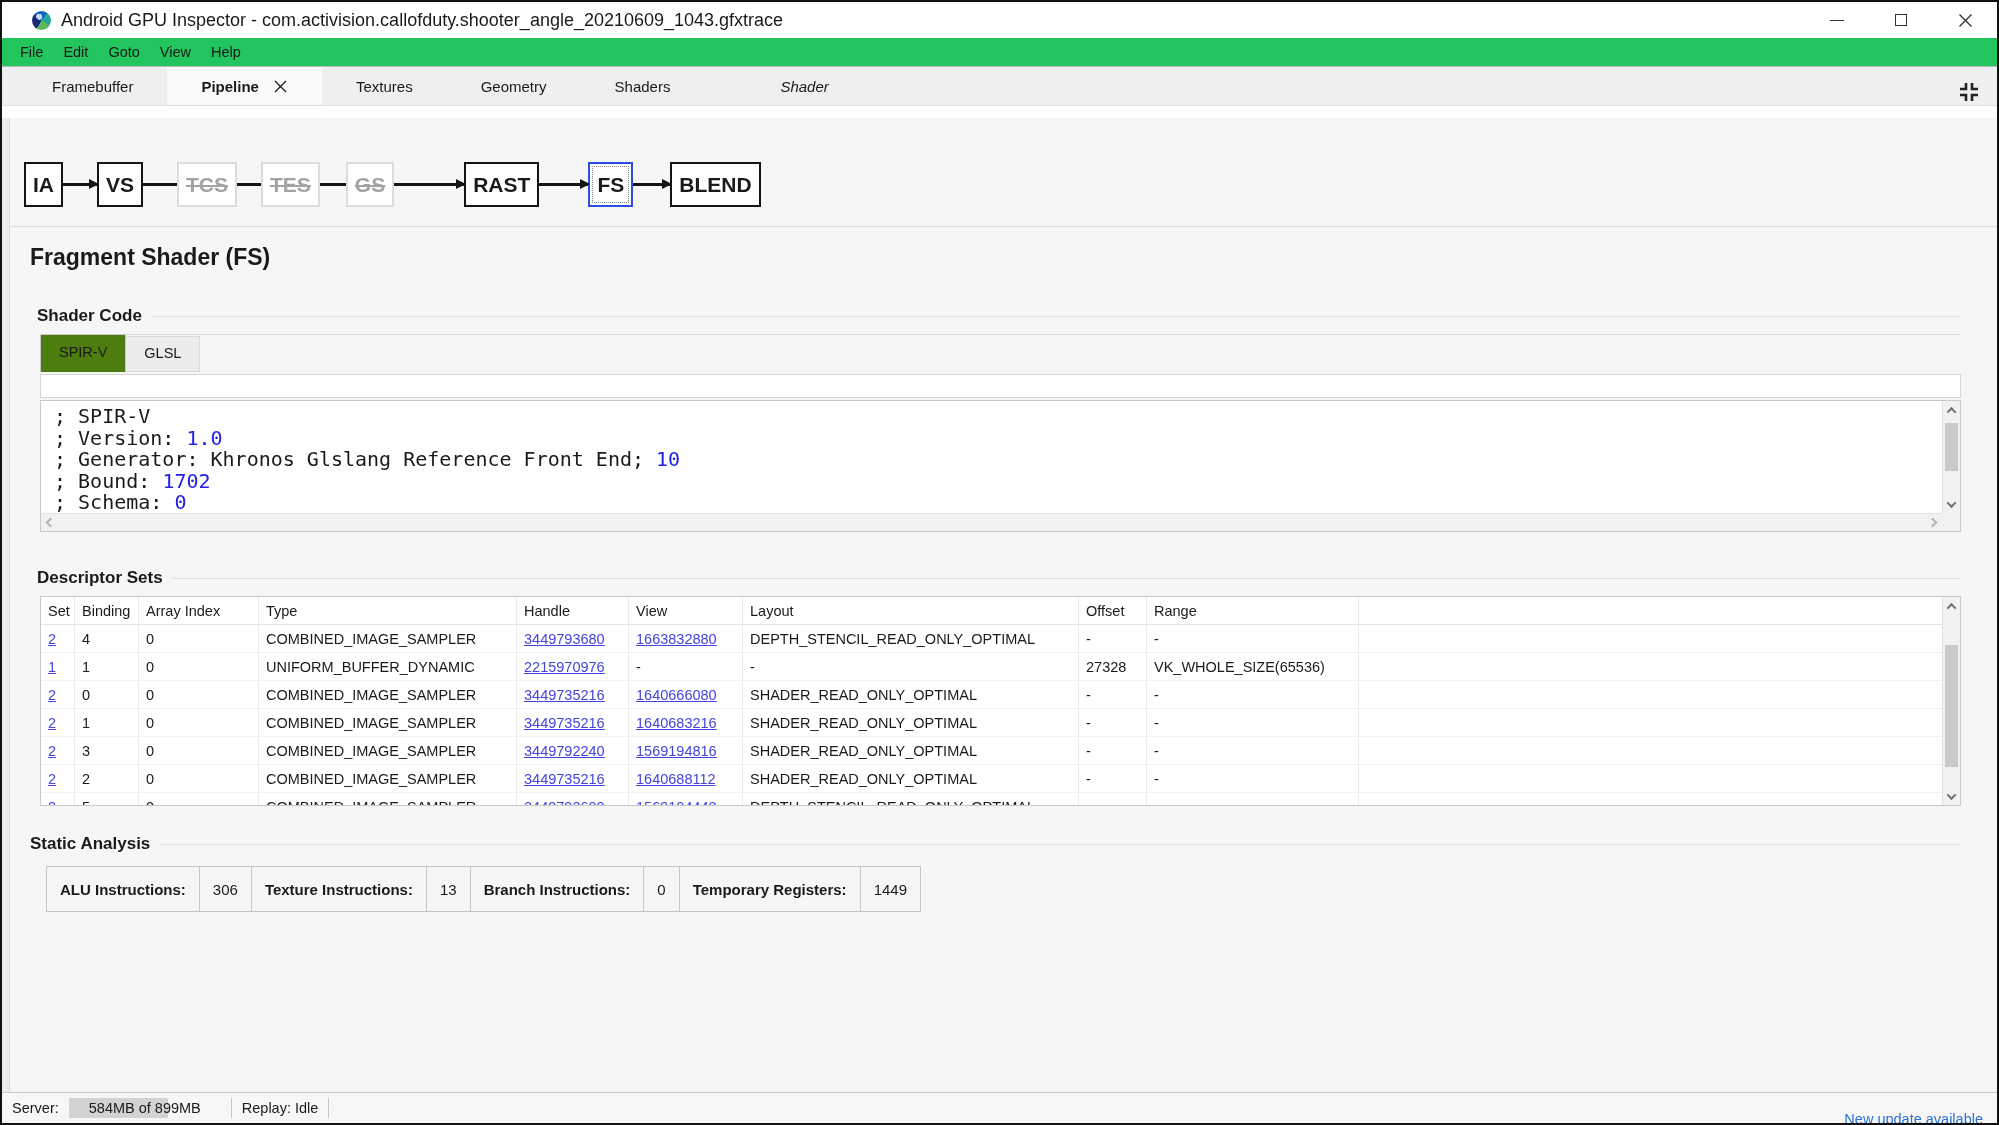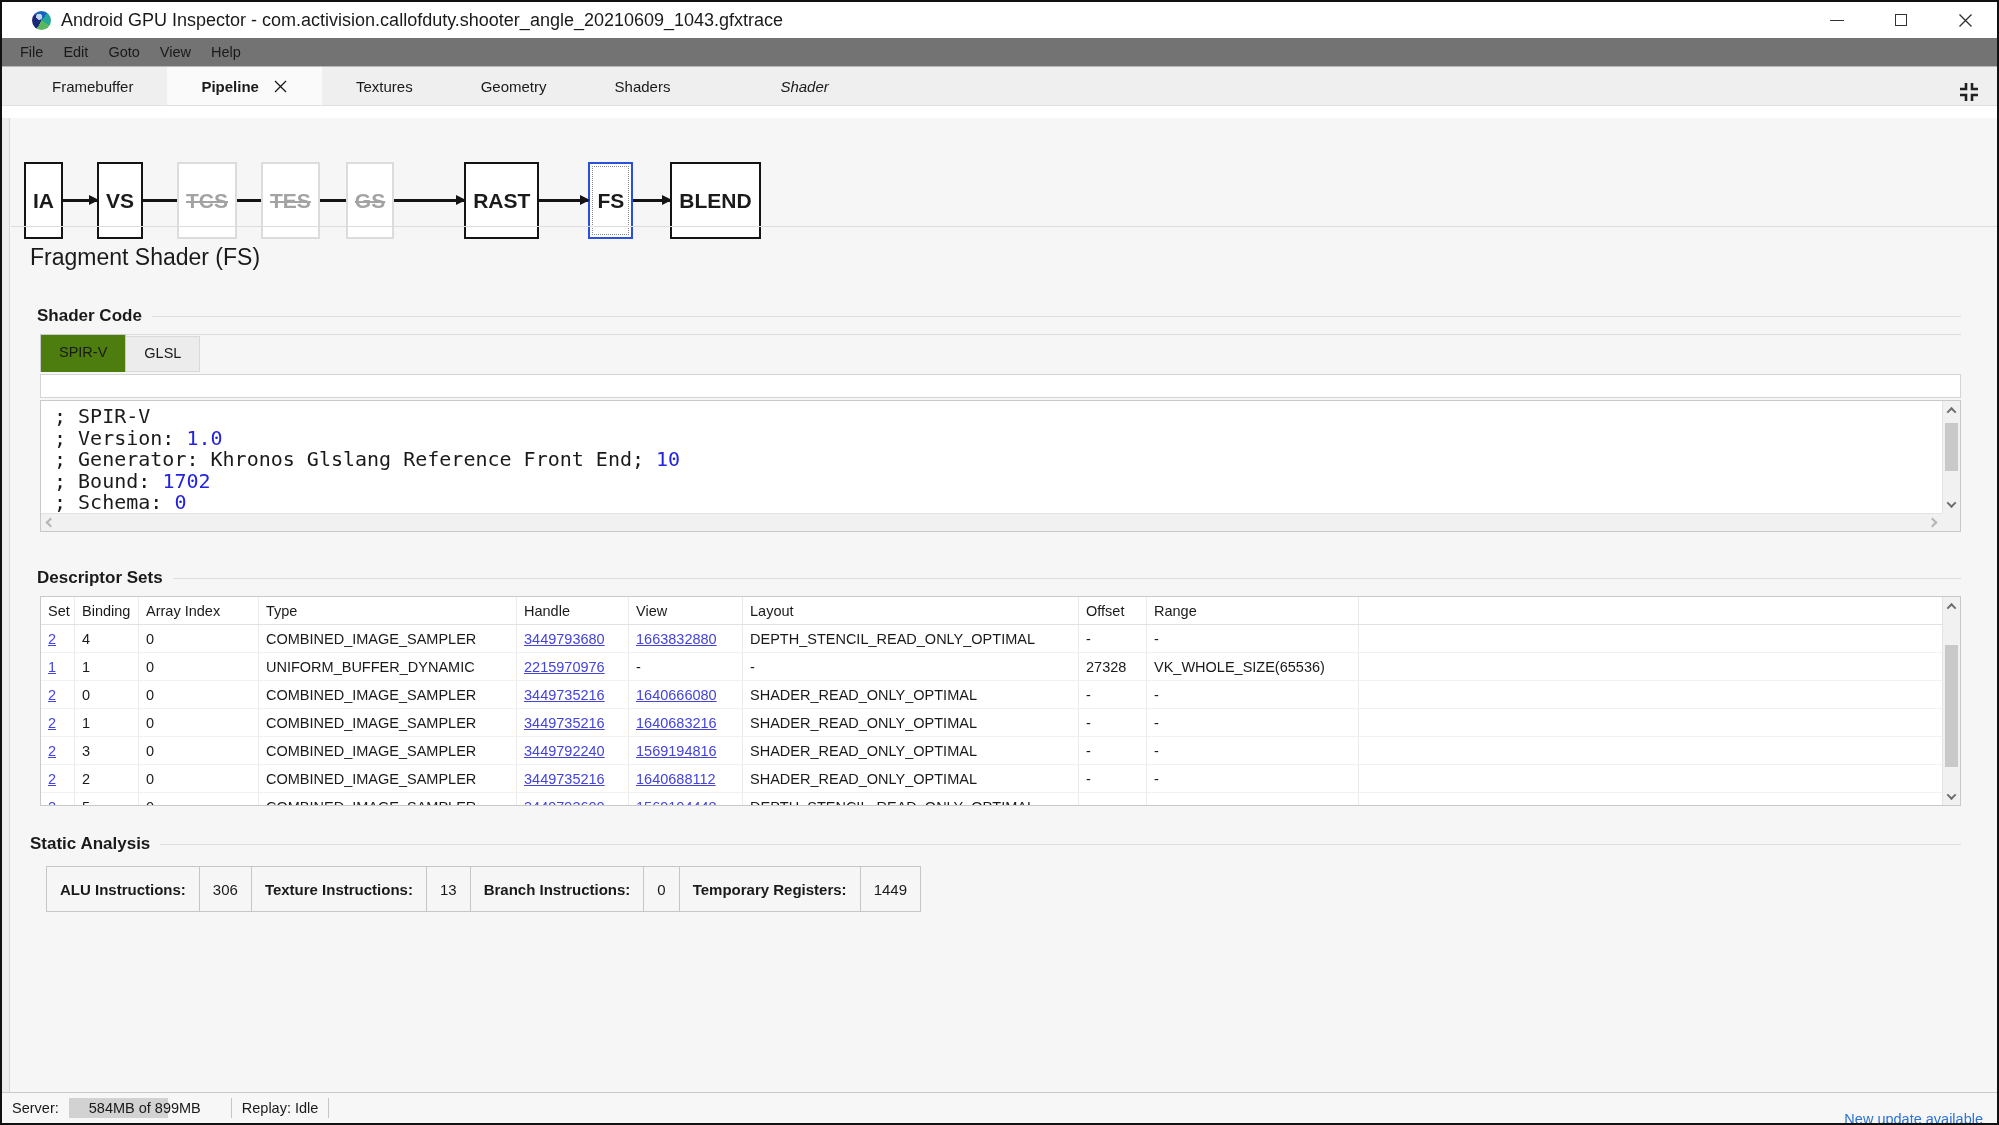--- a/index.html
+++ b/index.html
@@ -13,50 +13,50 @@
     background:
       radial-gradient(circle at 38% 30%, rgba(255,255,255,.75) 0 16%, rgba(255,255,255,0) 18%),
       conic-gradient(from 210deg, #1b2a78 0 28%, #1565c0 28% 52%, #26a69a 52% 76%, #59b85c 76% 100%); }
   .title-text { margin-left:10px; font-size:18px; }
   .win-controls { margin-left:auto; display:flex; height:100%; }
   .win-btn { width:64px; display:flex; align-items:center; justify-content:center; }
   .glyph-min { width:14px; height:0; border-top:1.6px solid #333; }
   .glyph-max { width:12px; height:12px; border:1.6px solid #333; }
 
   
-  .menubar { height:28px; display:flex; align-items:center; padding-left:8px; font-size:14.5px; background:#737373; }
+  .menubar { height:28px; display:flex; align-items:center; padding-left:8px; font-size:14.5px; background:#22c55e; }
   .menu-item { padding:3px 10px; }
 
   
   .tabstrip { height:40px; background:#efefef; border-top:1px solid #b9b9b9;
               border-bottom:1px solid #e0e0e0; display:flex; align-items:stretch;
               padding-left:16px; position:relative; }
   .tab { display:flex; align-items:center; gap:14px; padding:0 34px; font-size:15px; }
   .tab.active { background:#fafafa; font-weight:bold; }
   .tab.italic { font-style:italic; }
   .collapse-btn { position:absolute; right:16px; top:13px; width:24px; height:24px; }
 
   
   .content { position:absolute; top:116px; bottom:31px; left:0; right:0; background:#f6f6f6; }
   .gutter { position:absolute; left:0; top:0; bottom:0; width:8px; background:#ededed; border-right:1px solid #d8d8d8; }
 
   
   .stage-row { position:absolute; left:22px; top:44px; display:flex; align-items:center; }
   .stage { background:#fff; border:2px solid #141414; font-weight:bold; font-size:21px;
-           padding:26px 7px; line-height:1; flex:none; }
+           padding:10px 7px; line-height:1; flex:none; }
   .stage.disabled { border:2px solid #dcdcdc; color:#a3a3a3;
                     text-decoration:line-through; text-decoration-color:#a3a3a3; }
   .stage.selected { border-color:#2b50e0; outline:1px dotted #888; outline-offset:-5px; }
   .conn { height:2.5px; background:#141414; position:relative; flex:none; }
   .conn.arrow::after { content:""; position:absolute; right:-2px; top:-4.6px;
     border-top:5.6px solid transparent; border-bottom:5.6px solid transparent; border-left:10px solid #141414; }
 
   .hr-sep { position:absolute; left:9px; right:0; top:108px; border-top:1px solid #dcdcdc; }
 
-  .fs-heading { position:absolute; left:28px; top:126px; font-size:23px; font-weight:normal; }
+  .fs-heading { position:absolute; left:28px; top:126px; font-size:23px; font-weight:bold; }
 
   .group-title { position:absolute; display:flex; align-items:center; font-size:17px; font-weight:bold; right:36px; }
   .group-title::after { content:""; flex:1; border-top:1px solid #dedede; margin-left:10px; }
   .gt-shader { left:35px; top:188px; }
   .gt-desc   { left:35px; top:450px; }
   .gt-static { left:28px; top:716px; }
 
   
   .sc-tabs { position:absolute; left:38px; right:36px; top:216px; height:38px; display:flex; }
   .sc-tabs::before { content:""; position:absolute; left:0; right:0; top:0; border-top:1px solid #dcdcdc; }

